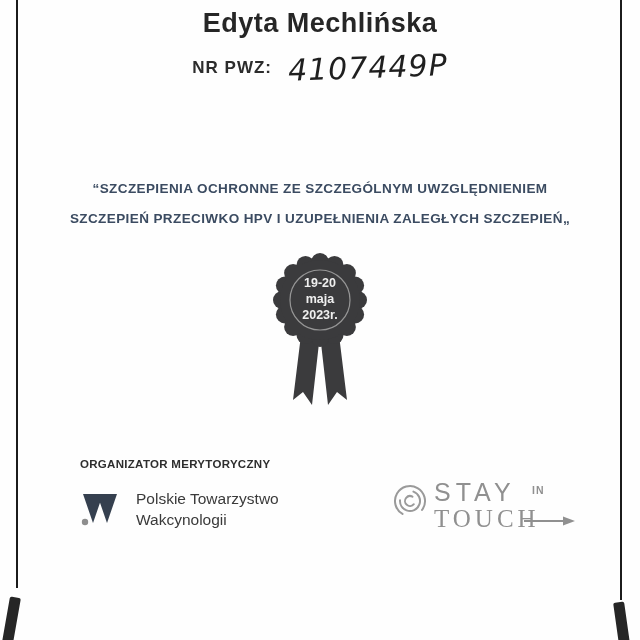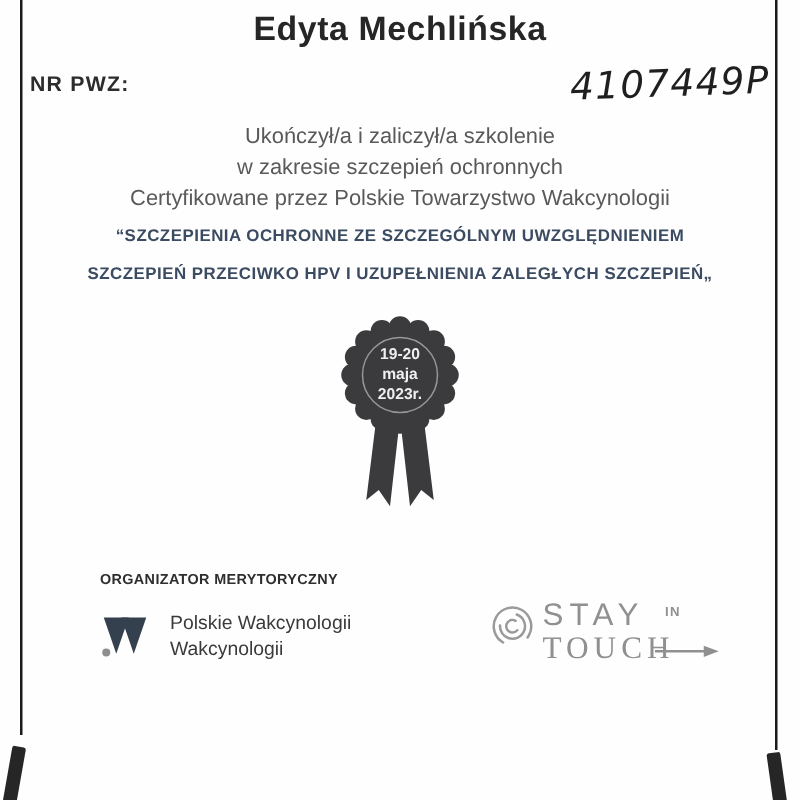--- a/index.html
+++ b/index.html
@@ -15,21 +15,21 @@
   .scan-line.left{left:16px;top:0;width:2px;height:588px;}
   .scan-line.right{left:620px;top:0;width:2px;height:600px;}
   .corner-mark{position:absolute;background:#262626;border-radius:2px;}
   .corner-mark.bl{left:6px;top:597px;width:11px;height:46px;transform:rotate(10deg);}
   .corner-mark.br{left:616px;top:602px;width:11px;height:42px;transform:rotate(-8deg);}
 
   .center{position:absolute;left:24px;right:24px;text-align:center;}
 
   .name{top:8px;font-size:27px;font-weight:bold;color:#262626;letter-spacing:0.5px;}
 
-  .pwz-row{top:50px;display:flex;justify-content:space-between;align-items:center;gap:16px;}
+  .pwz-row{top:50px;display:flex;justify-content:center;align-items:center;gap:16px;}
   .pwz-label{font-size:17px;font-weight:bold;color:#2c2c2c;letter-spacing:1px;}
   .pwz-number{
     display:inline-block;font-size:30px;font-style:italic;color:#1f1f1f;
     transform:rotate(-2deg);font-family:"DejaVu Sans",sans-serif;letter-spacing:1px;
   }
 
   .body-lines{top:96px;font-size:17.5px;color:#595959;line-height:25px;}
 
   .course-title{top:174px;font-size:13.5px;font-weight:bold;color:#3b4b61;line-height:30px;letter-spacing:0.4px;}
 
@@ -67,25 +67,20 @@
   <div class="corner-mark bl"></div>
   <div class="corner-mark br"></div>
 
   <div class="center name">Edyta Mechlińska</div>
 
   <div class="center pwz-row">
     <span class="pwz-label">NR PWZ:</span>
     <span class="pwz-number">4107449P</span>
   </div>
 
-  <div class="center body-lines">
-    <div>Ukończył/a i zaliczył/a szkolenie</div>
-    <div>w zakresie szczepień ochronnych</div>
-    <div>Certyfikowane przez Polskie Towarzystwo Wakcynologii</div>
-  </div>
 
   <div class="center course-title">
     <div>“SZCZEPIENIA OCHRONNE ZE SZCZEGÓLNYM UWZGLĘDNIENIEM</div>
     <div>SZCZEPIEŃ PRZECIWKO HPV I UZUPEŁNIENIA ZALEGŁYCH SZCZEPIEŃ„</div>
   </div>
 
   <div class="rosette">
     <svg width="130" height="170" viewBox="0 0 130 170">
 
       <polygon points="46,88 64,96 57,158 48,145 38,153" fill="#3b3b3d"></polygon>
@@ -121,21 +116,21 @@
 
   <div class="org org-left">
     <div class="org-heading">ORGANIZATOR MERYTORYCZNY</div>
     <div class="org-logo-row">
       <svg width="46" height="36" viewBox="0 0 46 36">
         <polygon points="3,3 23,3 13,32" fill="#35404f"></polygon>
         <polygon points="17,3 37,3 27,32" fill="#35404f"></polygon>
         <circle cx="5" cy="31" r="3.2" fill="#8e8e8e"></circle>
       </svg>
       <div class="ptw-text">
-        <div>Polskie Wakcynologii</div>
+        <div>Polskie Towarzystwo</div>
         <div>Wakcynologii</div>
       </div>
     </div>
   </div>
 
   <div class="org org-right">
     <div class="sit-logo">
       <svg class="fp" width="40" height="40" viewBox="0 0 40 40">
         <g fill="none" stroke="#9a9a9a" stroke-width="2" stroke-linecap="round">
           <circle cx="20" cy="21" r="5" stroke-dasharray="22 10" transform="rotate(40 20 21)"></circle>

